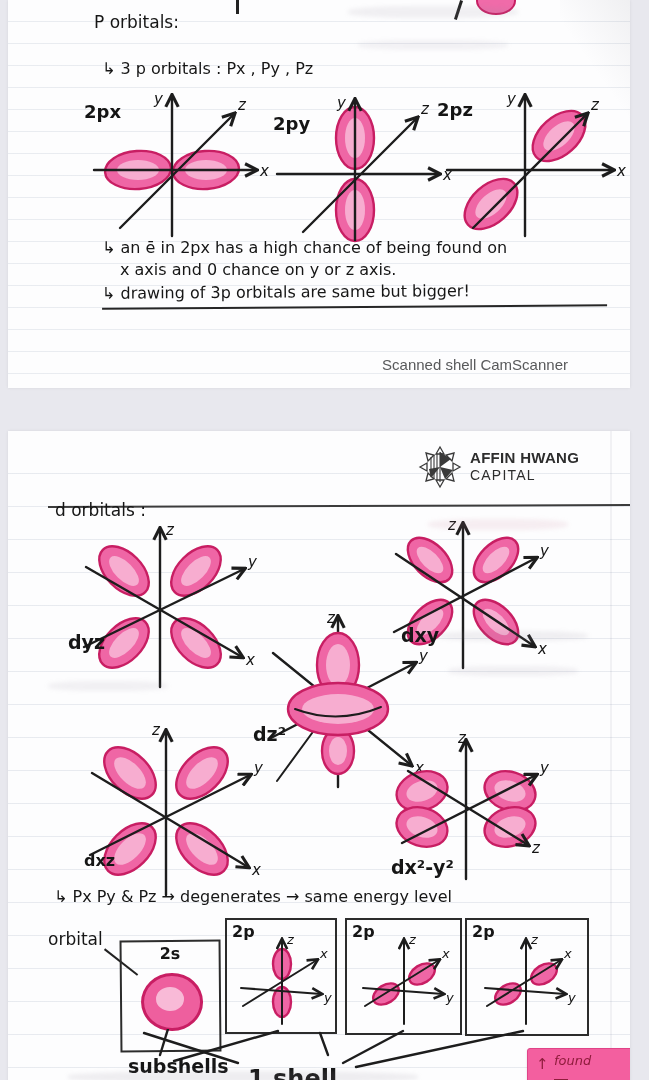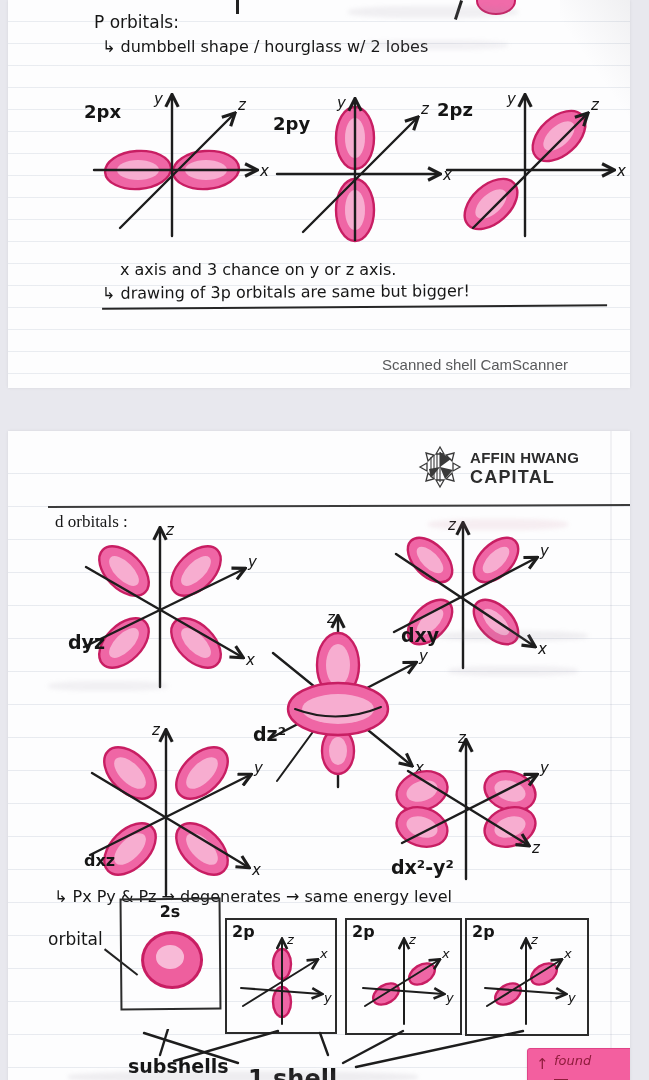--- a/index.html
+++ b/index.html
@@ -28,21 +28,21 @@
   .lobe{fill:#ef66a5;stroke:#c81e63;stroke-width:2.4;}
   .lobein{fill:#f8bad7;stroke:none;opacity:.85;}
   .ink-line{background:#222;}
   .smudge{position:absolute;border-radius:40%;filter:blur(2px);pointer-events:none;}
   .box{position:absolute;border:2.2px solid #2c2c2c;background:transparent;}
   .boxlabel{position:absolute;font-size:16px;font-weight:bold;color:#161616;}
   .sticky{position:absolute;background:#f35f9f;border:1px solid #e04488;border-radius:3px;
           color:#8f1c3c;box-shadow:0 1px 2px rgba(0,0,0,.15);}
   .sq{display:inline-block;width:10px;height:10px;border:2px solid #8f1c3c;vertical-align:-1px;}
   .logo-text1{font-family:"Liberation Sans",sans-serif;font-weight:bold;font-size:15px;color:#2d2d2d;letter-spacing:.3px;}
-  .logo-text2{font-family:"Liberation Sans",sans-serif;font-size:18px;color:#2d2d2d;letter-spacing:1.2px;font-weight:bold;}
+  .logo-text2{font-family:"Liberation Sans",sans-serif;font-size:14px;color:#2d2d2d;letter-spacing:1.2px;}
   .crease{position:absolute;top:0;bottom:0;width:2px;background:rgba(90,90,110,.07);}
 </style>
 </head>
 <body>
 
 <svg width="0" height="0" style="position:absolute">
   <defs>
     <marker id="arrow" viewBox="0 0 10 10" refX="8" refY="5" markerWidth="6.5" markerHeight="6.5" orient="auto-start-reverse">
       <path d="M1,1 L9,5 L1,9" fill="none" stroke="#1d1d1d" stroke-width="2"></path>
     </marker>
@@ -52,21 +52,21 @@
 <div class="screen">
 
   <div class="card card1">
     <div class="fold"></div>
 
     <div class="abs ink-line" style="left:228px;top:0;width:2.5px;height:14px;"></div>
     <div class="abs ink-line" style="left:449px;top:0;width:2.5px;height:20px;transform:rotate(18deg);"></div>
     <div class="abs" style="left:468px;top:-13px;width:36px;height:24px;border-radius:50%;background:#f06ba9;border:2px solid #c81e63;"></div>
 
     <div class="abs hand h17" style="left:86px;top:12px;">P orbitals:</div>
-    <div class="abs hand h16" style="left:94px;top:37px;">↳ dumbbell shape / hourglass w/ 2 lobes</div>
+    <div class="abs hand h16" style="left:94px;top:59px;">↳ 3 p orbitals :  Px , Py , Pz</div>
 
     <svg class="abs" style="left:72px;top:86px;" width="195" height="155" viewBox="0 0 195 155">
       <ellipse class="lobe" cx="58" cy="84" rx="33" ry="19" transform="rotate(-4 58 84)"></ellipse>
       <ellipse class="lobein" cx="58" cy="84" rx="21" ry="10"></ellipse>
       <ellipse class="lobe" cx="126" cy="84" rx="33" ry="19" transform="rotate(-4 126 84)"></ellipse>
       <ellipse class="lobein" cx="126" cy="84" rx="21" ry="10"></ellipse>
       <line class="ax" x1="92" y1="150" x2="92" y2="10" marker-end="url(#arrow)"></line>
       <line class="ax" x1="14" y1="84" x2="176" y2="84" marker-end="url(#arrow)"></line>
       <line class="ax" x1="40" y1="142" x2="154" y2="28" marker-end="url(#arrow)"></line>
       <text class="axl" x="74" y="18">y</text>
@@ -96,21 +96,22 @@
       <ellipse class="lobein" cx="58" cy="118" rx="19" ry="10" transform="rotate(-42 58 118)"></ellipse>
       <line class="ax" x1="92" y1="150" x2="92" y2="10" marker-end="url(#arrow)"></line>
       <line class="ax" x1="14" y1="84" x2="180" y2="84" marker-end="url(#arrow)"></line>
       <line class="ax" x1="40" y1="142" x2="154" y2="28" marker-end="url(#arrow)"></line>
       <text class="axl" x="74" y="18">y</text>
       <text class="axl" x="158" y="24">z</text>
       <text class="axl" x="184" y="90">x</text>
       <text class="dname" x="4" y="30">2pz</text>
     </svg>
 
-    <div class="abs hand h16" style="left:112px;top:260px;">x axis and 3 chance on  y or z axis.</div>
+    <div class="abs hand h16" style="left:94px;top:238px;">↳ an ē in 2px has a high chance of being found on</div>
+    <div class="abs hand h16" style="left:112px;top:260px;">x axis and 0 chance on  y or z axis.</div>
     <div class="abs hand h16 underlined" style="left:94px;top:282px;width:505px;">↳ drawing of 3p orbitals are same but bigger!</div>
 
     <div class="abs watermark" style="right:62px;top:356px;">Scanned shell CamScanner</div>
 
     <div class="smudge" style="left:340px;top:6px;width:170px;height:12px;background:rgba(150,140,160,.12);"></div>
     <div class="smudge" style="left:350px;top:40px;width:150px;height:10px;background:rgba(150,140,160,.10);"></div>
   </div>
 
   <div class="card card2">
     <div class="crease" style="left:602px;"></div>
@@ -135,21 +136,21 @@
         <path d="M13 12 V32"></path>
           <path d="M16 10 V34"></path>
           <path d="M19 8.5 V35.5"></path>
           <path d="M22 7 V37"></path>
       </g>
     </svg>
     <div class="abs logo-text1" style="left:462px;top:18px;">AFFIN HWANG</div>
     <div class="abs logo-text2" style="left:462px;top:36px;">CAPITAL</div>
 
     <div class="abs" style="left:40px;top:74px;width:586px;height:2px;background:#3c3c3c;transform:rotate(-.2deg);"></div>
-    <div class="abs hand h17" style="left:47px;top:81px;font-family:Liberation Serif, serif;">d orbitals :</div>
+    <div class="abs hand h17" style="left:47px;top:69px;">d orbitals :</div>
 
     <svg class="abs" style="left:52px;top:88px;" width="210" height="175" viewBox="0 0 210 175">
       <ellipse class="lobe" cx="64" cy="52" rx="30" ry="18" transform="rotate(45 64 52)"></ellipse>
       <ellipse class="lobein" cx="64" cy="52" rx="19" ry="9" transform="rotate(45 64 52)"></ellipse>
       <ellipse class="lobe" cx="136" cy="52" rx="30" ry="18" transform="rotate(-45 136 52)"></ellipse>
       <ellipse class="lobein" cx="136" cy="52" rx="19" ry="9" transform="rotate(-45 136 52)"></ellipse>
       <ellipse class="lobe" cx="64" cy="124" rx="30" ry="18" transform="rotate(-45 64 124)"></ellipse>
       <ellipse class="lobein" cx="64" cy="124" rx="19" ry="9" transform="rotate(-45 64 124)"></ellipse>
       <ellipse class="lobe" cx="136" cy="124" rx="30" ry="18" transform="rotate(45 136 124)"></ellipse>
       <ellipse class="lobein" cx="136" cy="124" rx="19" ry="9" transform="rotate(45 136 124)"></ellipse>
@@ -232,21 +233,21 @@
       <text class="axl" x="174" y="42">y</text>
       <text class="axl" x="166" y="122">z</text>
     </svg>
     <div class="abs hand h19" style="left:383px;top:425px;">dx²-y²</div>
 
     <div class="abs hand h16" style="left:46px;top:456px;">↳ Px Py &amp; Pz  →  degenerates → same energy level</div>
 
     <div class="abs hand h17" style="left:40px;top:498px;">orbital</div>
     <div class="abs ink-line" style="left:92px;top:530px;width:42px;height:2.2px;transform:rotate(38deg);"></div>
 
-    <div class="box" style="left:112px;top:467px;width:97px;height:108px;transform:rotate(-.5deg);text-align:right;">
+    <div class="box" style="left:112px;top:509px;width:97px;height:108px;transform:rotate(-.5deg);text-align:right;">
       <div class="boxlabel" style="left:38px;top:2px;">2s</div>
       <div class="abs" style="left:19px;top:31px;width:56px;height:52px;border-radius:50%;background:#ee5f9e;border:3px solid #c81e63;">
         <div class="abs" style="left:12px;top:11px;width:28px;height:24px;border-radius:50%;background:#f8bad7;"></div>
       </div>
     </div>
 
     <div class="box" style="left:217px;top:487px;width:108px;height:112px;">
       <div class="boxlabel" style="left:5px;top:2px;">2p</div>
       <svg class="abs" style="left:2px;top:12px;" width="106" height="96" viewBox="0 0 106 96">
         <ellipse class="lobe" cx="53" cy="32" rx="9" ry="15"></ellipse>

